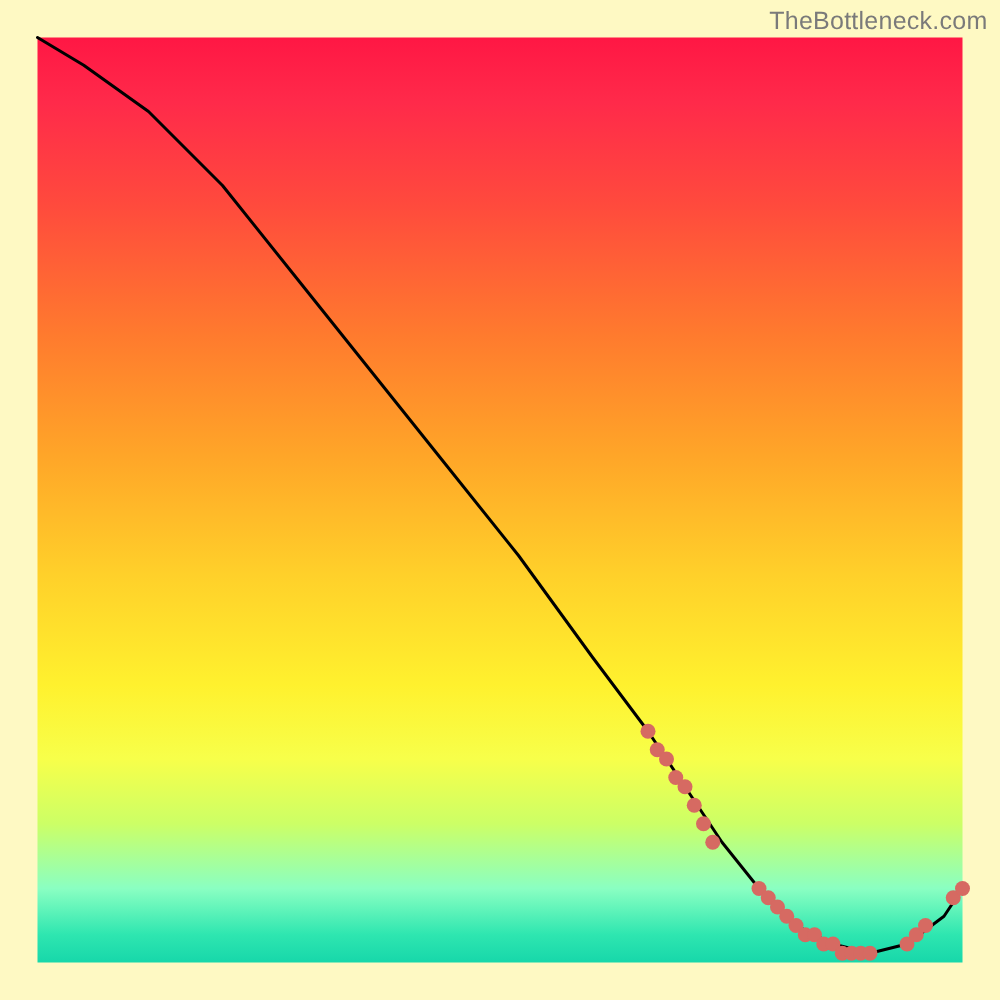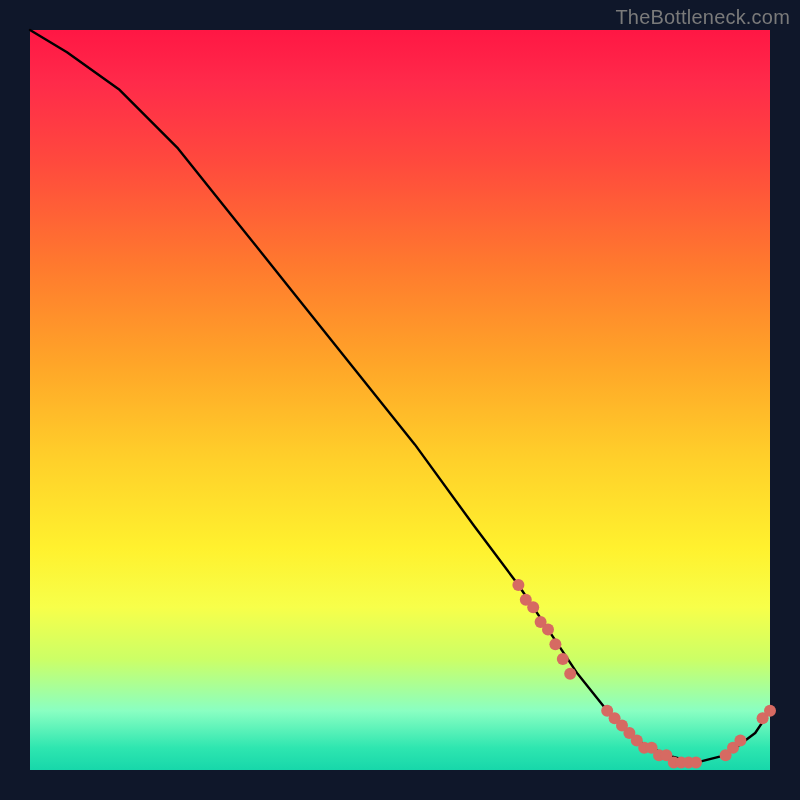--- a/index.html
+++ b/index.html
@@ -8,21 +8,21 @@
     width: 800px;
     height: 800px;
     background: #000;
     overflow: hidden;
     font-family: Arial, Helvetica, sans-serif;
   }
   .stage {
     position: relative;
     width: 800px;
     height: 800px;
-    background: #0f172a;
+    background: #fef9c3;
   }
   .plot {
     position: absolute;
     left: 30px;
     top: 30px;
     width: 740px;
     height: 740px;
     
     background: linear-gradient(
       to bottom,

